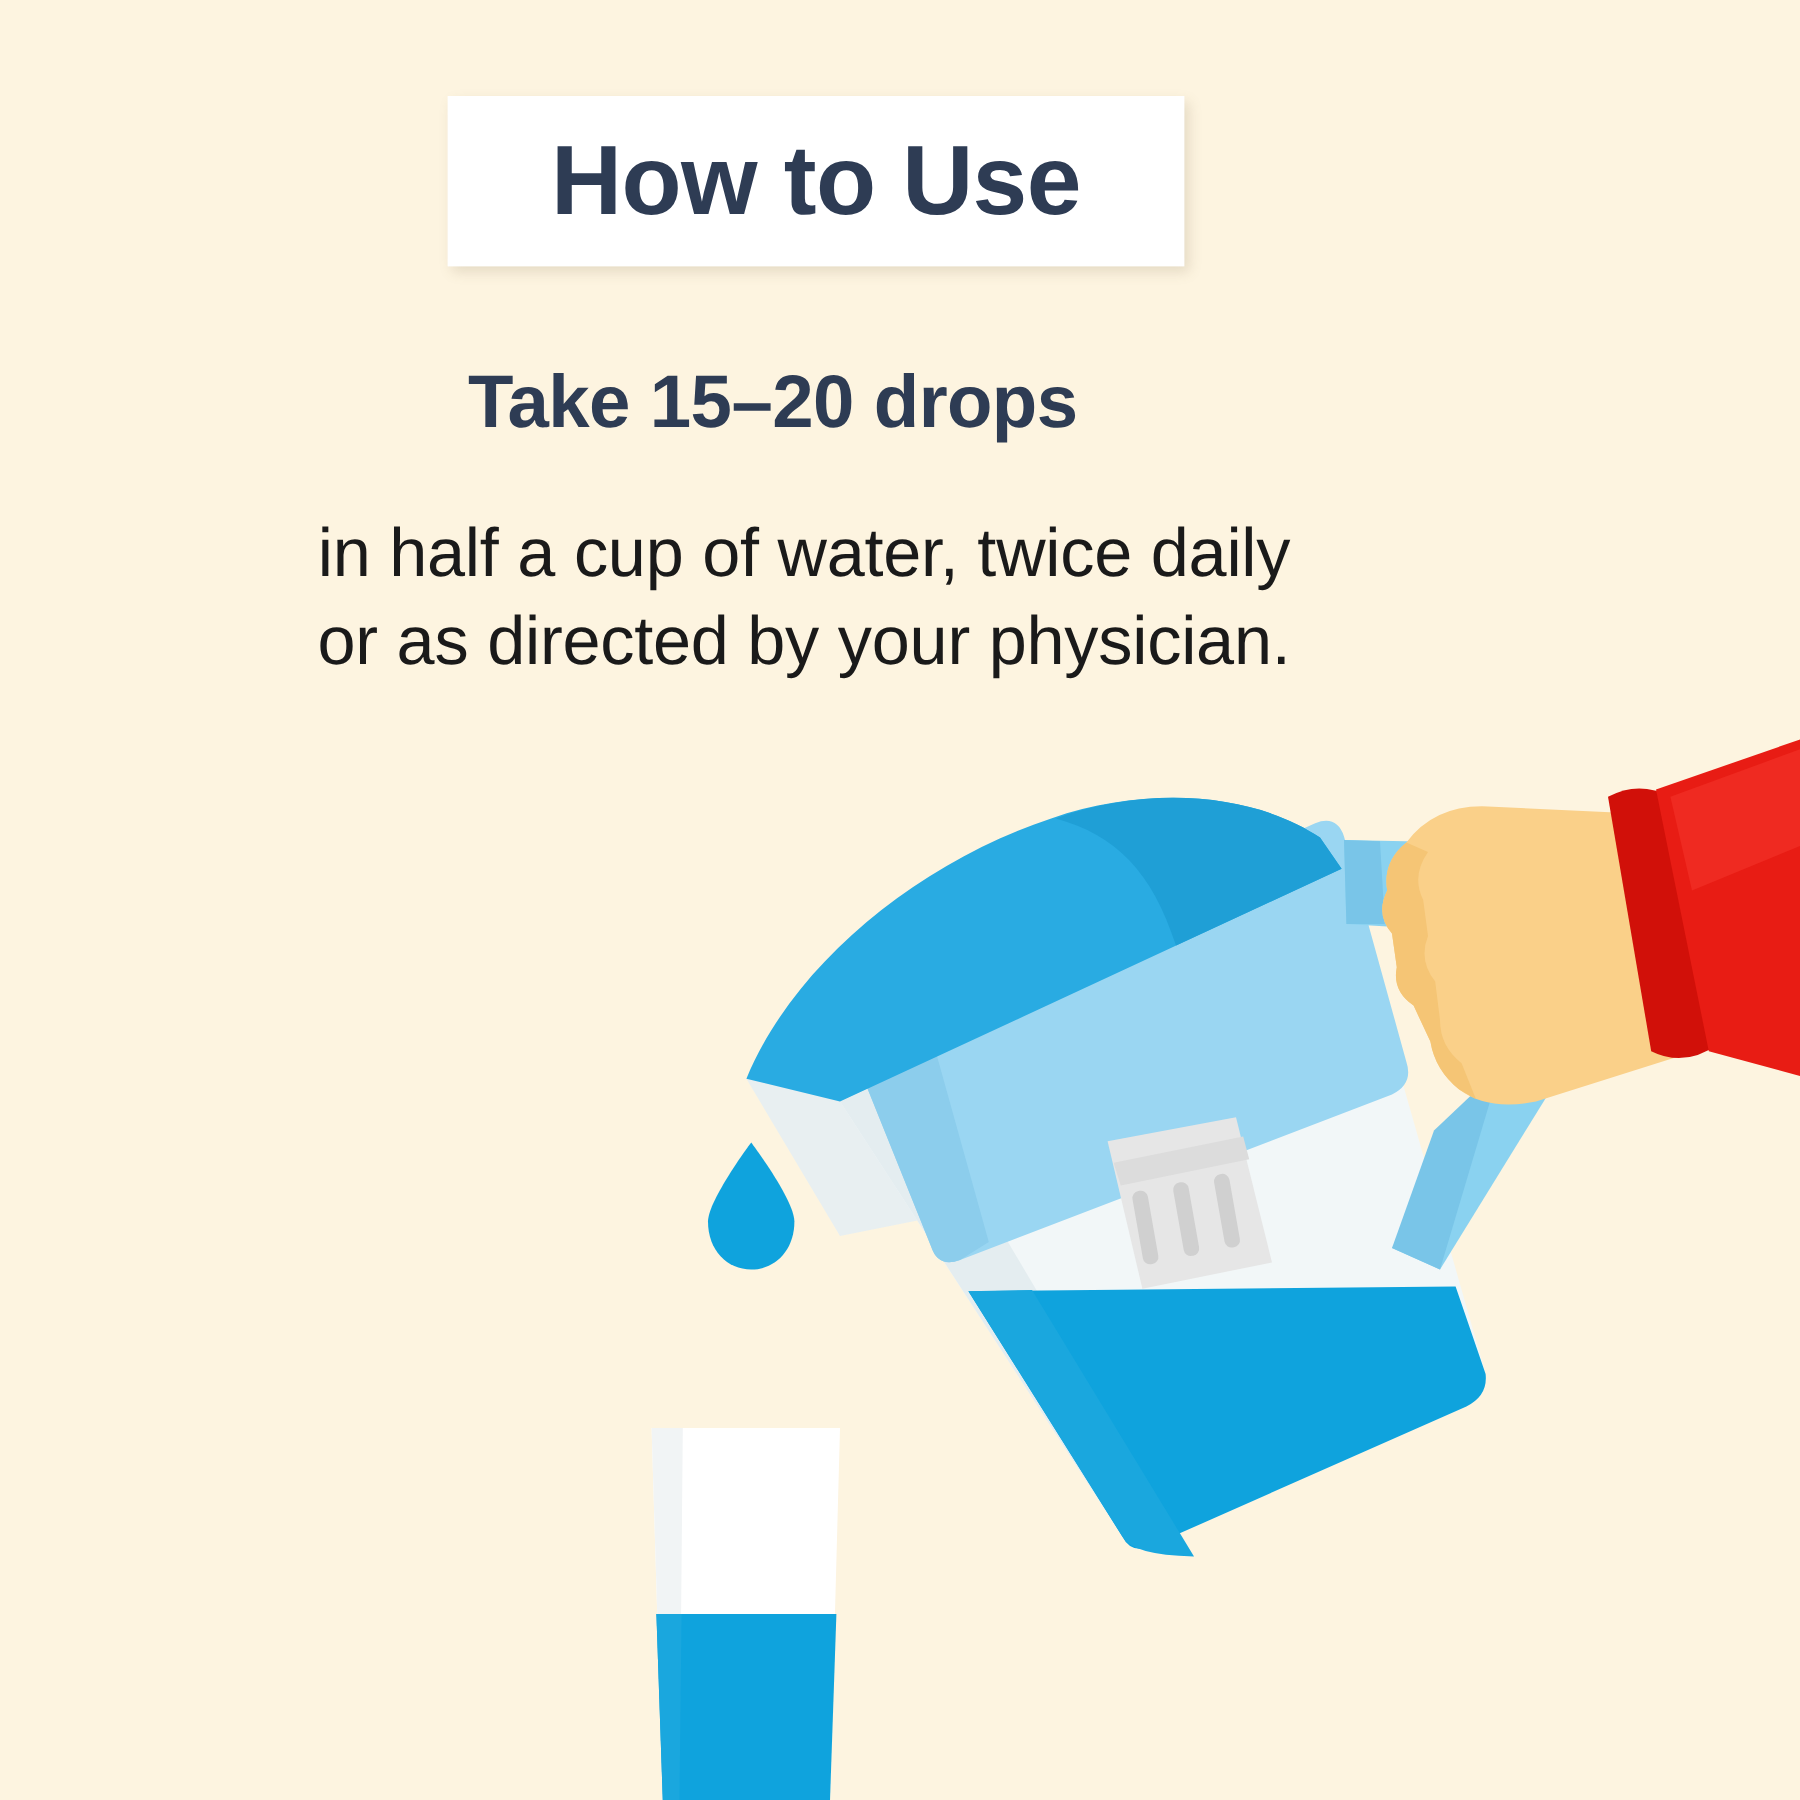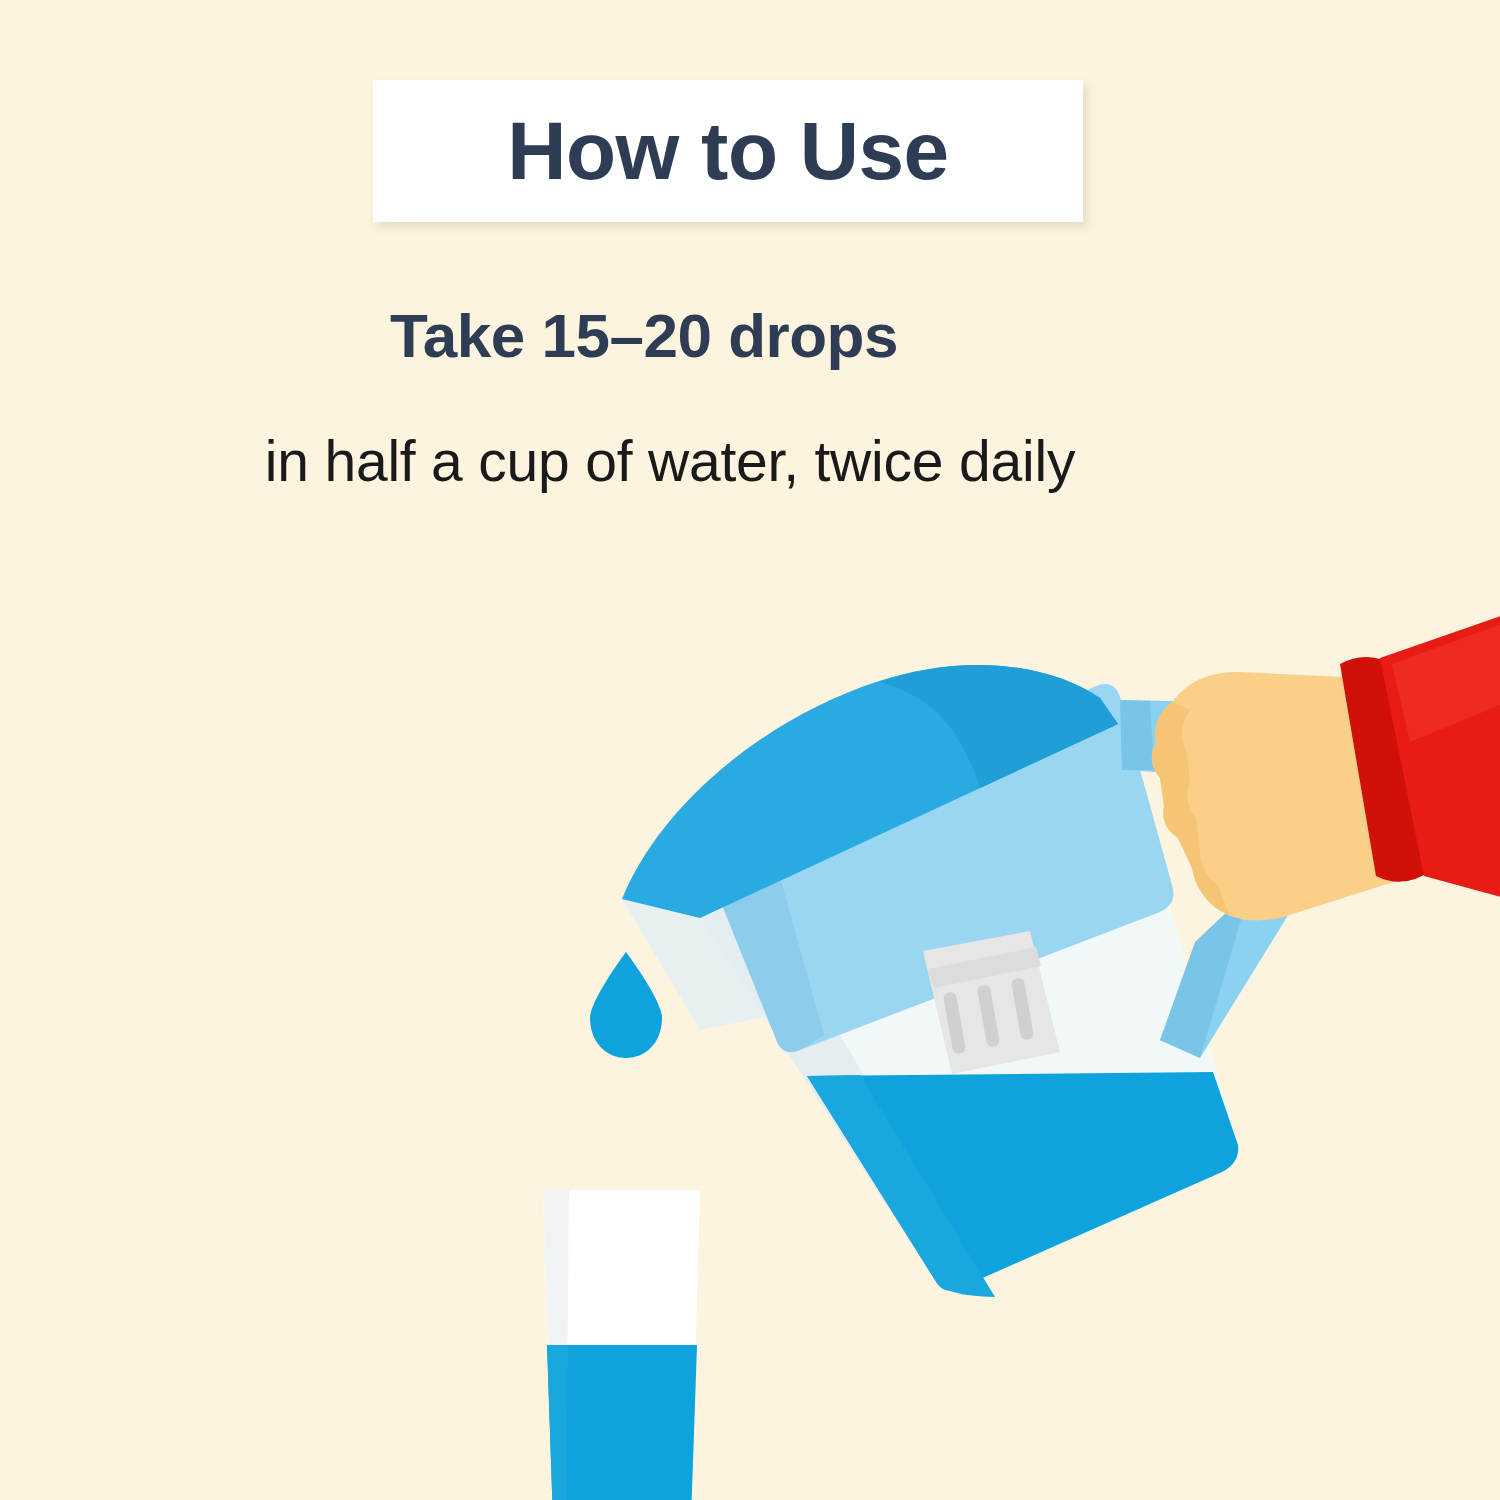--- a/index.html
+++ b/index.html
@@ -19,21 +19,21 @@
     height: 1500px;
     background: #fdf4e0;
     overflow: hidden;
   }
 
   
   #title-card {
     position: absolute;
     left: 373px;
     top: 80px;
-    width: 710px;
+    width: 614px;
     height: 142px;
     background: #ffffff;
     box-shadow: 4px 5px 10px rgba(120, 105, 70, 0.18);
     display: flex;
     align-items: center;
     justify-content: center;
   }
   #title-text {
     font-family: "Liberation Sans", sans-serif;
     font-size: 82px;
@@ -91,20 +91,21 @@
 <div id="poster" style="background: rgb(253, 244, 224);">
 
   <div id="title-card" style="background: rgb(255, 255, 255);">
     <span id="title-text" style="color: rgb(46, 60, 84);">How to Use</span>
   </div>
 
   <div id="headline" style="color: rgb(46, 60, 84);">Take 15–20 drops</div>
 
   <div id="body-copy" style="color: rgb(26, 26, 26);">
     <span class="line">in half a cup of water, twice daily</span>
+    <span class="line">or as directed by your physician.</span>
   </div>
 
   <div id="illustration">
     <svg width="1500" height="1500" viewBox="0 0 1500 1500" xmlns="http://www.w3.org/2000/svg">
 
       <g>
 
         <path d="M543 1190 L700 1190 L691 1520 L553 1520 Z" fill="#ffffff"></path>
 
         <path d="M543 1190 L569 1190 L566 1520 L553 1520 Z" fill="#f1f4f5"></path>

